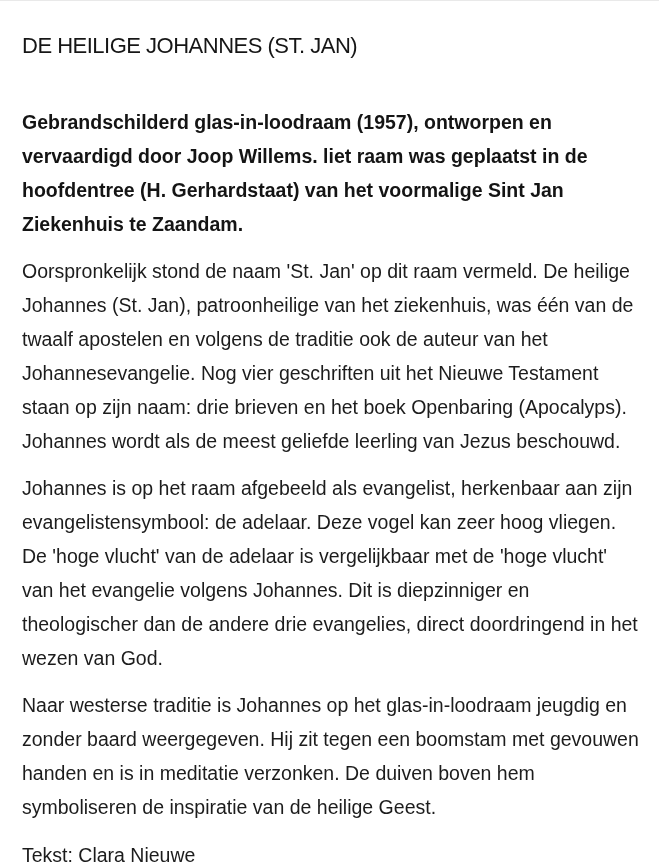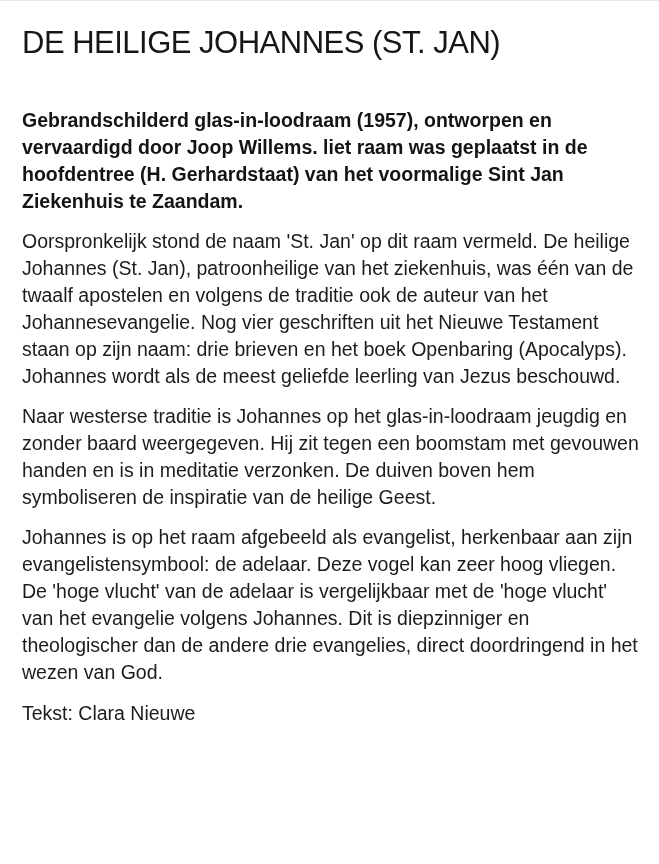--- a/index.html
+++ b/index.html
@@ -15,30 +15,30 @@
     color: #1c1c1c;
     border-top: 1px solid #e9e9e9;
     box-sizing: border-box;
   }
   .doc {
     padding: 24px 22px 0 22px;
     width: 618px;
     box-sizing: content-box;
   }
   .doc-title {
-    font-size: 31px;
+    font-size: 22px;
     font-weight: 400;
     letter-spacing: -0.5px;
-    margin: 0 0 46px 0;
+    margin: 8px 0 46px 0;
     color: #161616;
     white-space: nowrap;
   }
   .para {
     font-size: 19.5px;
-    line-height: 27px;
+    line-height: 34px;
     margin: 8px 0 13px 0;
     color: #1c1c1c;
   }
   .para.bold {
     font-weight: 700;
     color: #141414;
   }
   .credit {
     margin-top: 14px;
     margin-bottom: 0;
@@ -55,20 +55,20 @@
 <body>
 
 <div class="doc">
 
   <h1 class="doc-title">DE HEILIGE JOHANNES (ST. JAN)</h1>
 
   <p class="para bold">Gebrandschilderd glas-in-loodraam (1957), ontworpen en vervaardigd door Joop Willems. liet raam was geplaatst in de hoofdentree (H. Gerhardstaat) van het voormalige Sint Jan Ziekenhuis te Zaandam.</p>
 
   <p class="para">Oorspronkelijk stond de naam 'St. Jan' op dit raam vermeld. De heilige Johannes (St. Jan), patroonheilige van het ziekenhuis, was één van de twaalf apostelen en volgens de traditie ook de auteur van het Johannesevangelie. Nog vier geschriften uit het Nieuwe Testament staan op zijn naam: drie brieven en het boek Openbaring (Apocalyps). Johannes wordt als de meest geliefde leerling van Jezus beschouwd.</p>
 
+  <p class="para">Johannes is op het raam afgebeeld als evangelist, herkenbaar aan zijn evangelistensymbool: de adelaar. Deze vogel kan zeer hoog vliegen. De 'hoge vlucht' van de adelaar is vergelijkbaar met de 'hoge vlucht' van het evangelie volgens Johannes. Dit is diepzinniger en theologischer dan de andere drie evangelies, direct doordringend in het wezen van God.</p>
+
   <p class="para">Naar westerse traditie is Johannes op het glas-in-loodraam jeugdig en zonder baard weergegeven. Hij zit tegen een boomstam met gevouwen handen en is in meditatie verzonken. De duiven boven hem symboliseren de inspiratie van de heilige Geest.</p>
-
-  <p class="para">Johannes is op het raam afgebeeld als evangelist, herkenbaar aan zijn evangelistensymbool: de adelaar. Deze vogel kan zeer hoog vliegen. De 'hoge vlucht' van de adelaar is vergelijkbaar met de 'hoge vlucht' van het evangelie volgens Johannes. Dit is diepzinniger en theologischer dan de andere drie evangelies, direct doordringend in het wezen van God.</p>
 
   <p class="para credit">Tekst: Clara Nieuwe</p>
 
 
 </div>
 
 </body></html>

